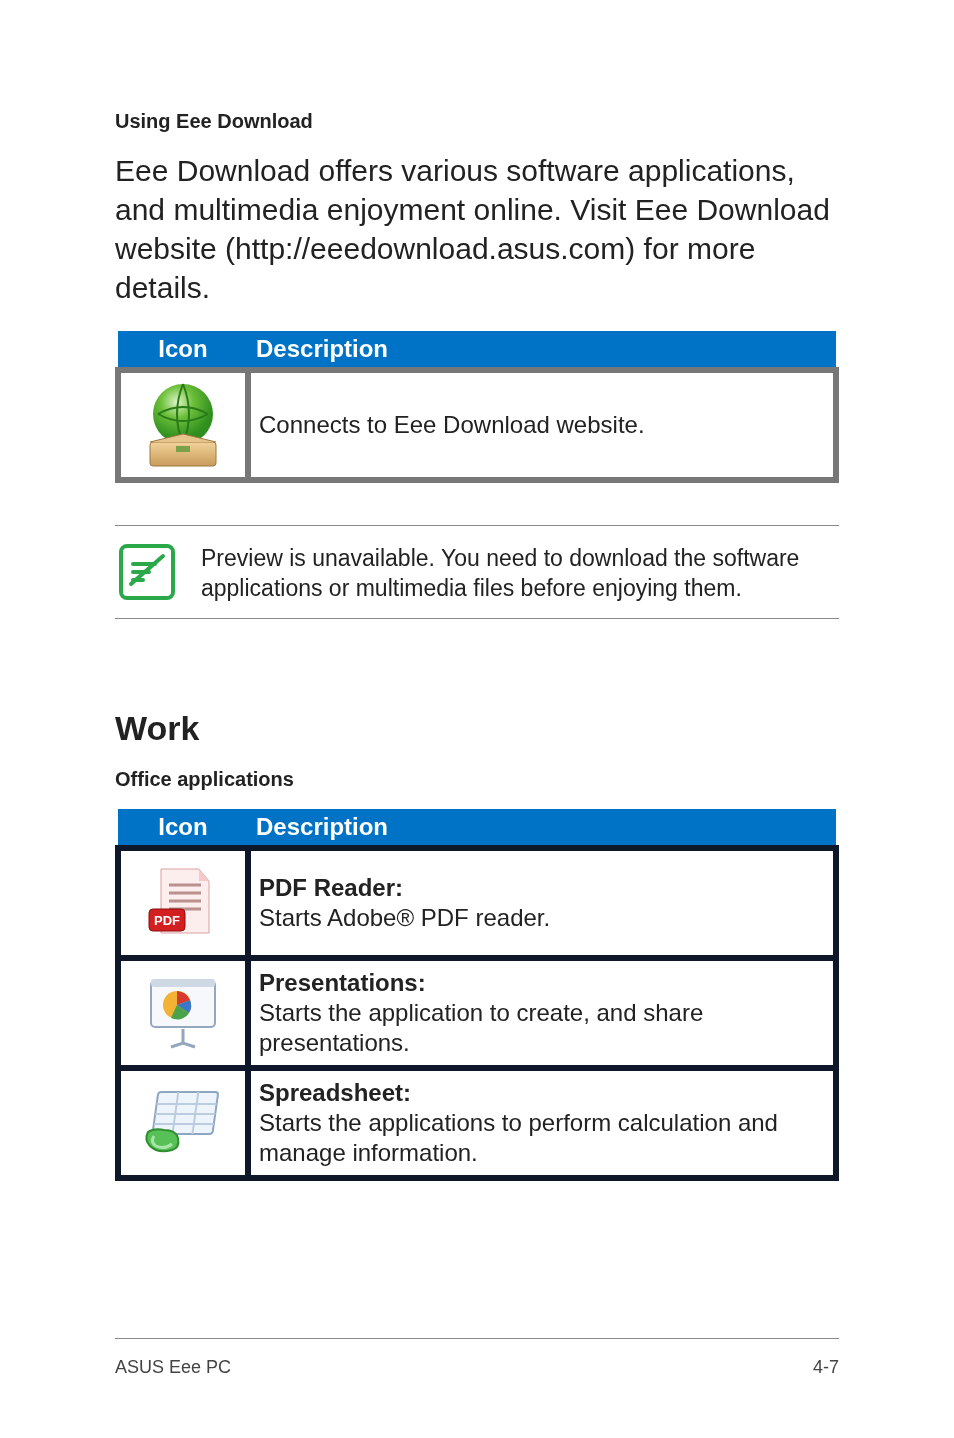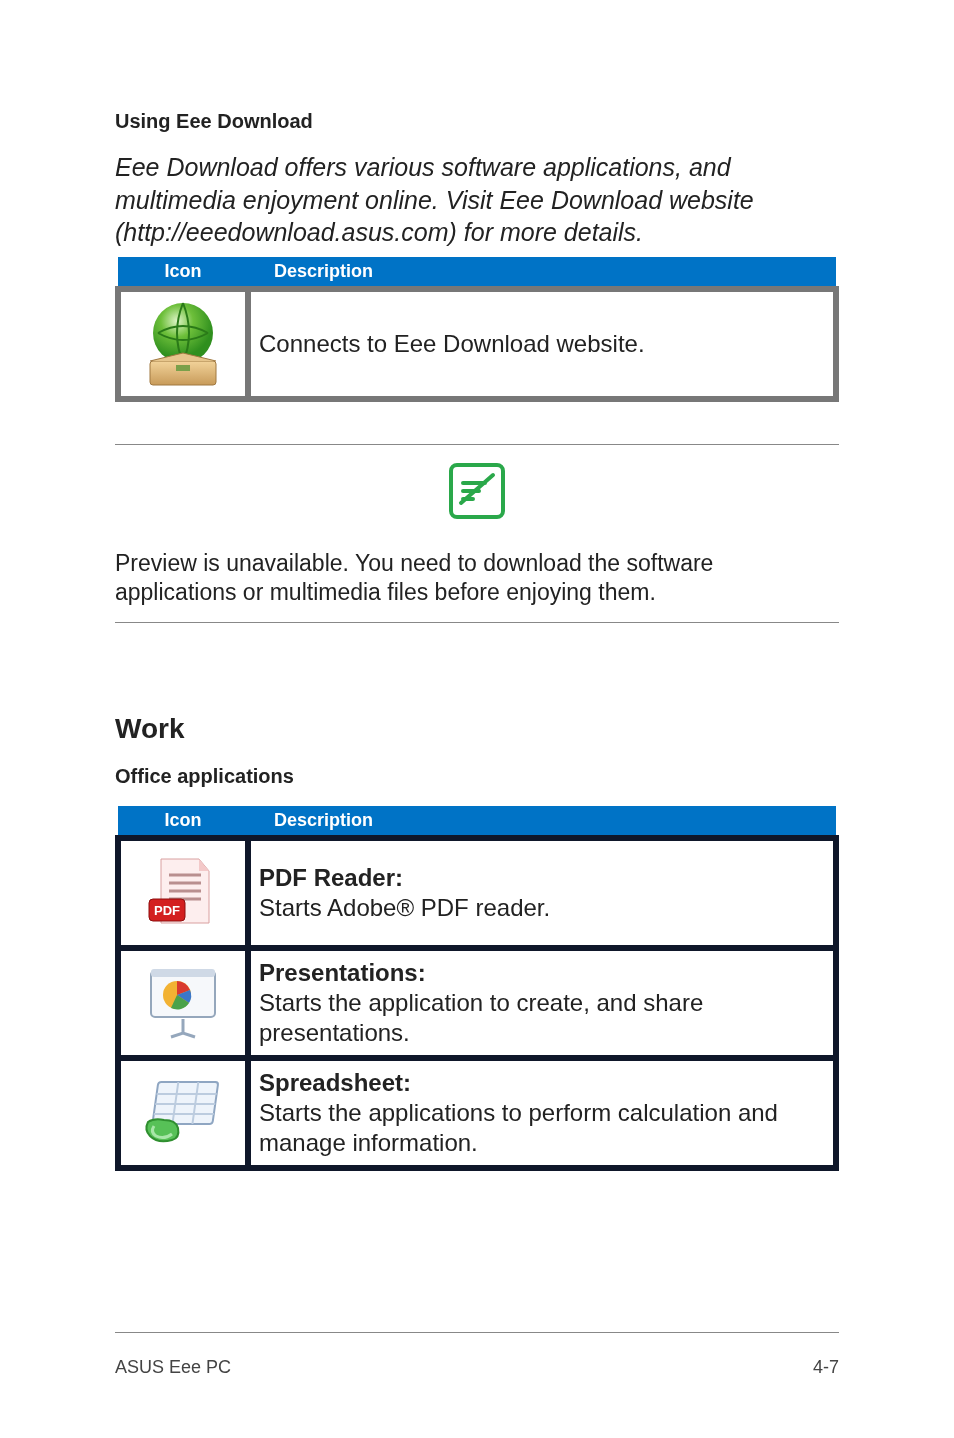--- a/index.html
+++ b/index.html
@@ -11,37 +11,36 @@
   color: #222;
   position: relative;
   padding: 110px 115px 0 115px;
 }
 h2 {
   font-size: 20px;
   font-weight: 700;
   margin-bottom: 18px;
 }
 .body-text {
-  font-size: 25px;
+  font-size: 30px;
   line-height: 1.3;
-  margin-bottom: 8px;
-  font-style: italic;
+  margin-bottom: 24px;
 }
 .tbl {
   width: 100%;
   border-collapse: collapse;
   margin-bottom: 24px;
 }
 .tbl th {
   background: #0073c6;
   color: #fff;
   text-align: left;
   font-weight: 700;
-  font-size: 18px;
-  padding: 4px 26px;
+  font-size: 24px;
+  padding: 4px 8px;
 }
 .tbl th.icon-col { width: 130px; text-align: center; }
 .tbl td {
   border: 6px solid #0f172a;
   font-size: 24px;
   padding: 6px 8px;
   vertical-align: middle;
 }
 .tbl td.icon-cell {
   text-align: center;
@@ -51,39 +50,38 @@
 .tbl.first-tbl td { border-color: #777; }
 .tbl .desc-cell { line-height: 1.25; }
 .note-row {
   display: flex;
   align-items: flex-start;
   gap: 22px;
   border-top: 1px solid #888;
   border-bottom: 1px solid #888;
   padding: 14px 0;
   margin: 42px 0 90px 0;
-  flex-direction: column;
 }
 .note-text {
   font-size: 23px;
   line-height: 1.3;
   padding-top: 4px;
 }
 h1.section {
-  font-size: 28px;
+  font-size: 34px;
   font-weight: 700;
   margin-bottom: 20px;
 }
 .footer {
   position: absolute;
   bottom: 60px;
   left: 115px;
   right: 115px;
   border-top: 1px solid #888;
-  padding-top: 24px;
+  padding-top: 18px;
   display: flex;
   justify-content: space-between;
   font-size: 18px;
   color: #444;
 }
 .bold { font-weight: 700; margin-top: 23px; }
 svg.icon { display: block; margin: 0 auto; }
 </style>
 </head>
 <body>

